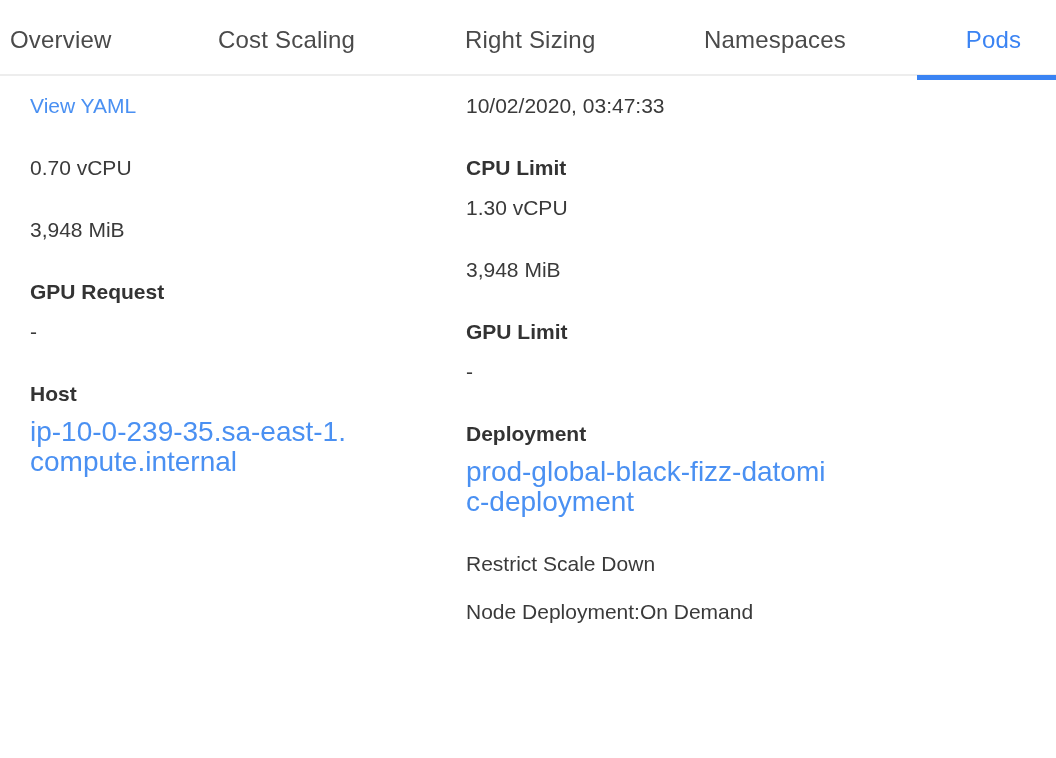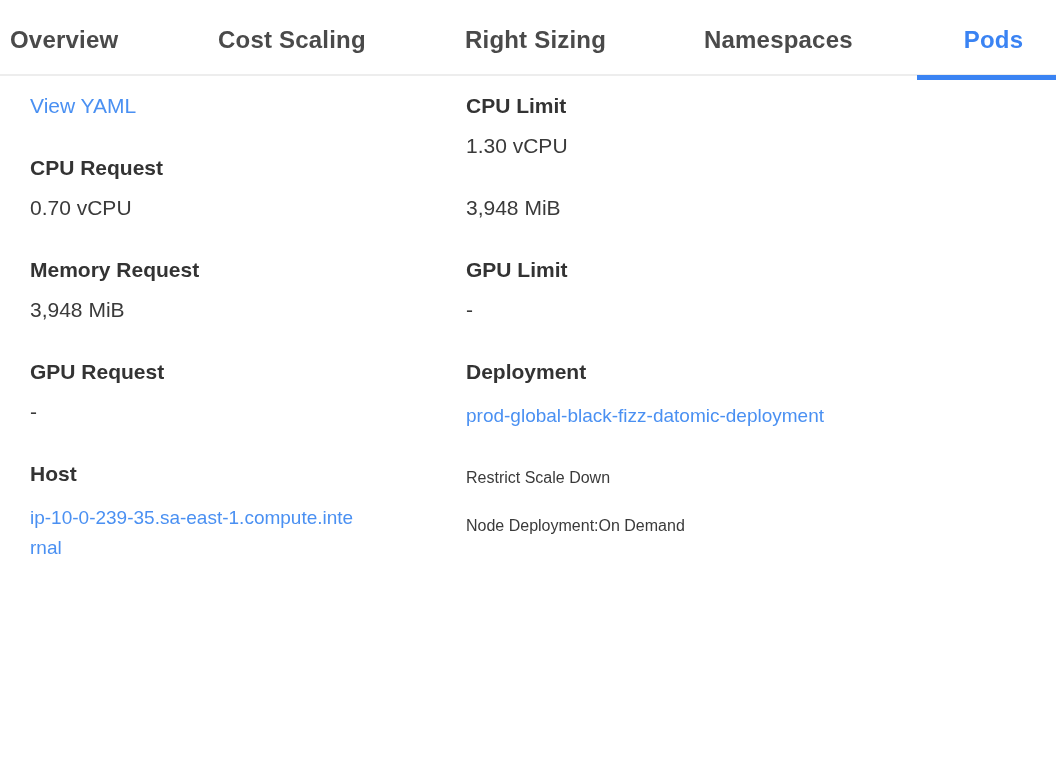--- a/index.html
+++ b/index.html
@@ -10,21 +10,21 @@
     --tab-text:#4a4a4a;
     --divider:#ededed;
   }
   *{box-sizing:border-box;margin:0;padding:0}
   html,body{width:1056px;height:758px;background:#ffffff;overflow:hidden}
   body{font-family:"Liberation Sans",sans-serif;-webkit-font-smoothing:antialiased}
 
   
   .tabbar{position:relative;height:76px;border-bottom:2px solid var(--divider);background:#fff}
   .tab{position:absolute;top:0;height:80px;display:flex;align-items:center;
-       font-size:24px;font-weight:700;letter-spacing:.2px;
+       font-size:24px;font-weight:400;letter-spacing:.2px;
        color:var(--tab-text);cursor:pointer;white-space:nowrap}
   .tab-overview{left:10px}
   .tab-cost{left:218px}
   .tab-rightsizing{left:465px}
   .tab-namespaces{left:704px}
   .tab-pods{left:917px;width:153px;justify-content:center}
   .tab.active{color:var(--active-tab)}
   .tab.active::after{content:"";position:absolute;left:0;right:0;bottom:0;height:5px;
        background:var(--active-tab)}
 
@@ -34,29 +34,29 @@
   .col-right{flex:1;min-width:0}
 
   .link{display:inline-block;color:var(--link);font-size:21px;line-height:26px;cursor:pointer}
   .row-top{margin-bottom:36px}
   .timestamp{font-size:21px;line-height:26px;color:var(--value)}
 
   .field{margin-bottom:36px}
   .field .label{font-size:21px;line-height:26px;font-weight:700;color:var(--label);margin-bottom:14px}
   .field .value{font-size:21px;line-height:26px;font-weight:400;color:var(--value)}
 
-  .field.linkfield .label{margin-bottom:16px}
-  .wrap-link{display:block;font-size:19px;line-height:30px;color:var(--link);
+  .field.linkfield .label{margin-bottom:10px}
+  .wrap-link{display:block;font-size:28px;line-height:30px;color:var(--link);
        word-break:break-all;cursor:pointer}
   .host-link{max-width:324px}
   .deploy-link{max-width:366px}
   .field.deployment{margin-bottom:34px}
 
   .sc-title{font-size:21px;line-height:26px;font-weight:700;color:var(--label);margin-bottom:32px}
-  .sc-item{font-size:16px;line-height:26px;font-weight:400;color:var(--value)}
+  .sc-item{font-size:21px;line-height:26px;font-weight:400;color:var(--value)}
   .sc-item.first{margin-bottom:22px}
 </style>
 </head>
 <body>
 
 <div class="tabbar">
   <div class="tab tab-overview">Overview</div>
   <div class="tab tab-cost">Cost Scaling</div>
   <div class="tab tab-rightsizing">Right Sizing</div>
   <div class="tab tab-namespaces">Namespaces</div>
@@ -64,41 +64,42 @@
 </div>
 
 <div class="content">
 
   <div class="col-left">
     <div class="row-top">
       <span class="link">View YAML</span>
     </div>
 
     <div class="field">
-      <div class="label">CPU Request</div>
       <div class="value">0.70 vCPU</div>
     </div>
 
     <div class="field">
-      <div class="label">Memory Request</div>
       <div class="value">3,948 MiB</div>
     </div>
 
     <div class="field">
       <div class="label">GPU Request</div>
       <div class="value">-</div>
     </div>
 
     <div class="field linkfield">
       <div class="label">Host</div>
       <span class="wrap-link host-link">ip-10-0-239-35.sa-east-1.compute.internal</span>
     </div>
   </div>
 
   <div class="col-right">
+    <div class="row-top">
+      <span class="timestamp">10/02/2020, 03:47:33</span>
+    </div>
 
     <div class="field">
       <div class="label">CPU Limit</div>
       <div class="value">1.30 vCPU</div>
     </div>
 
     <div class="field">
       <div class="value">3,948 MiB</div>
     </div>
 

